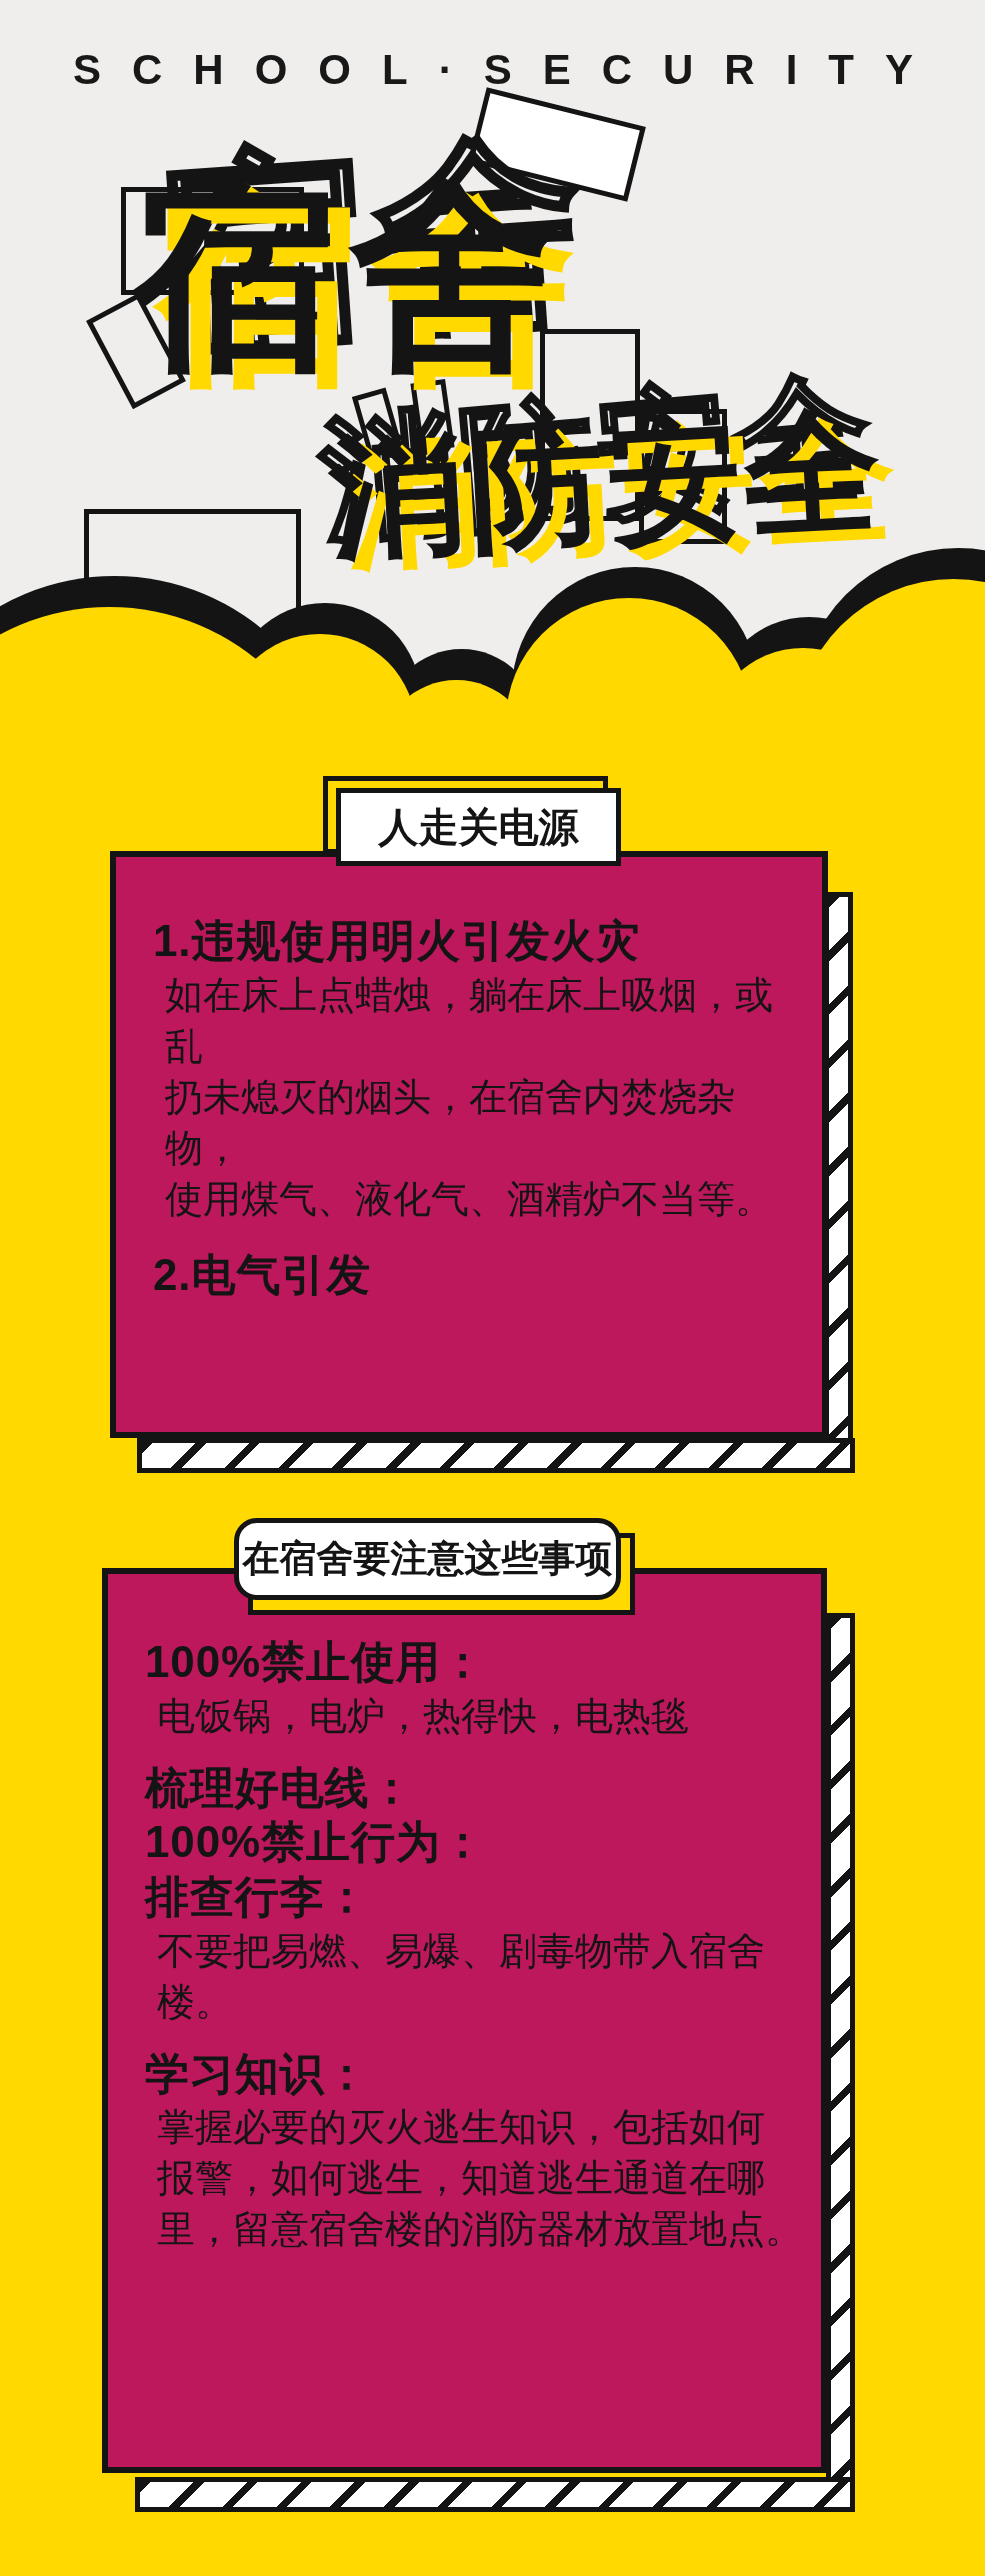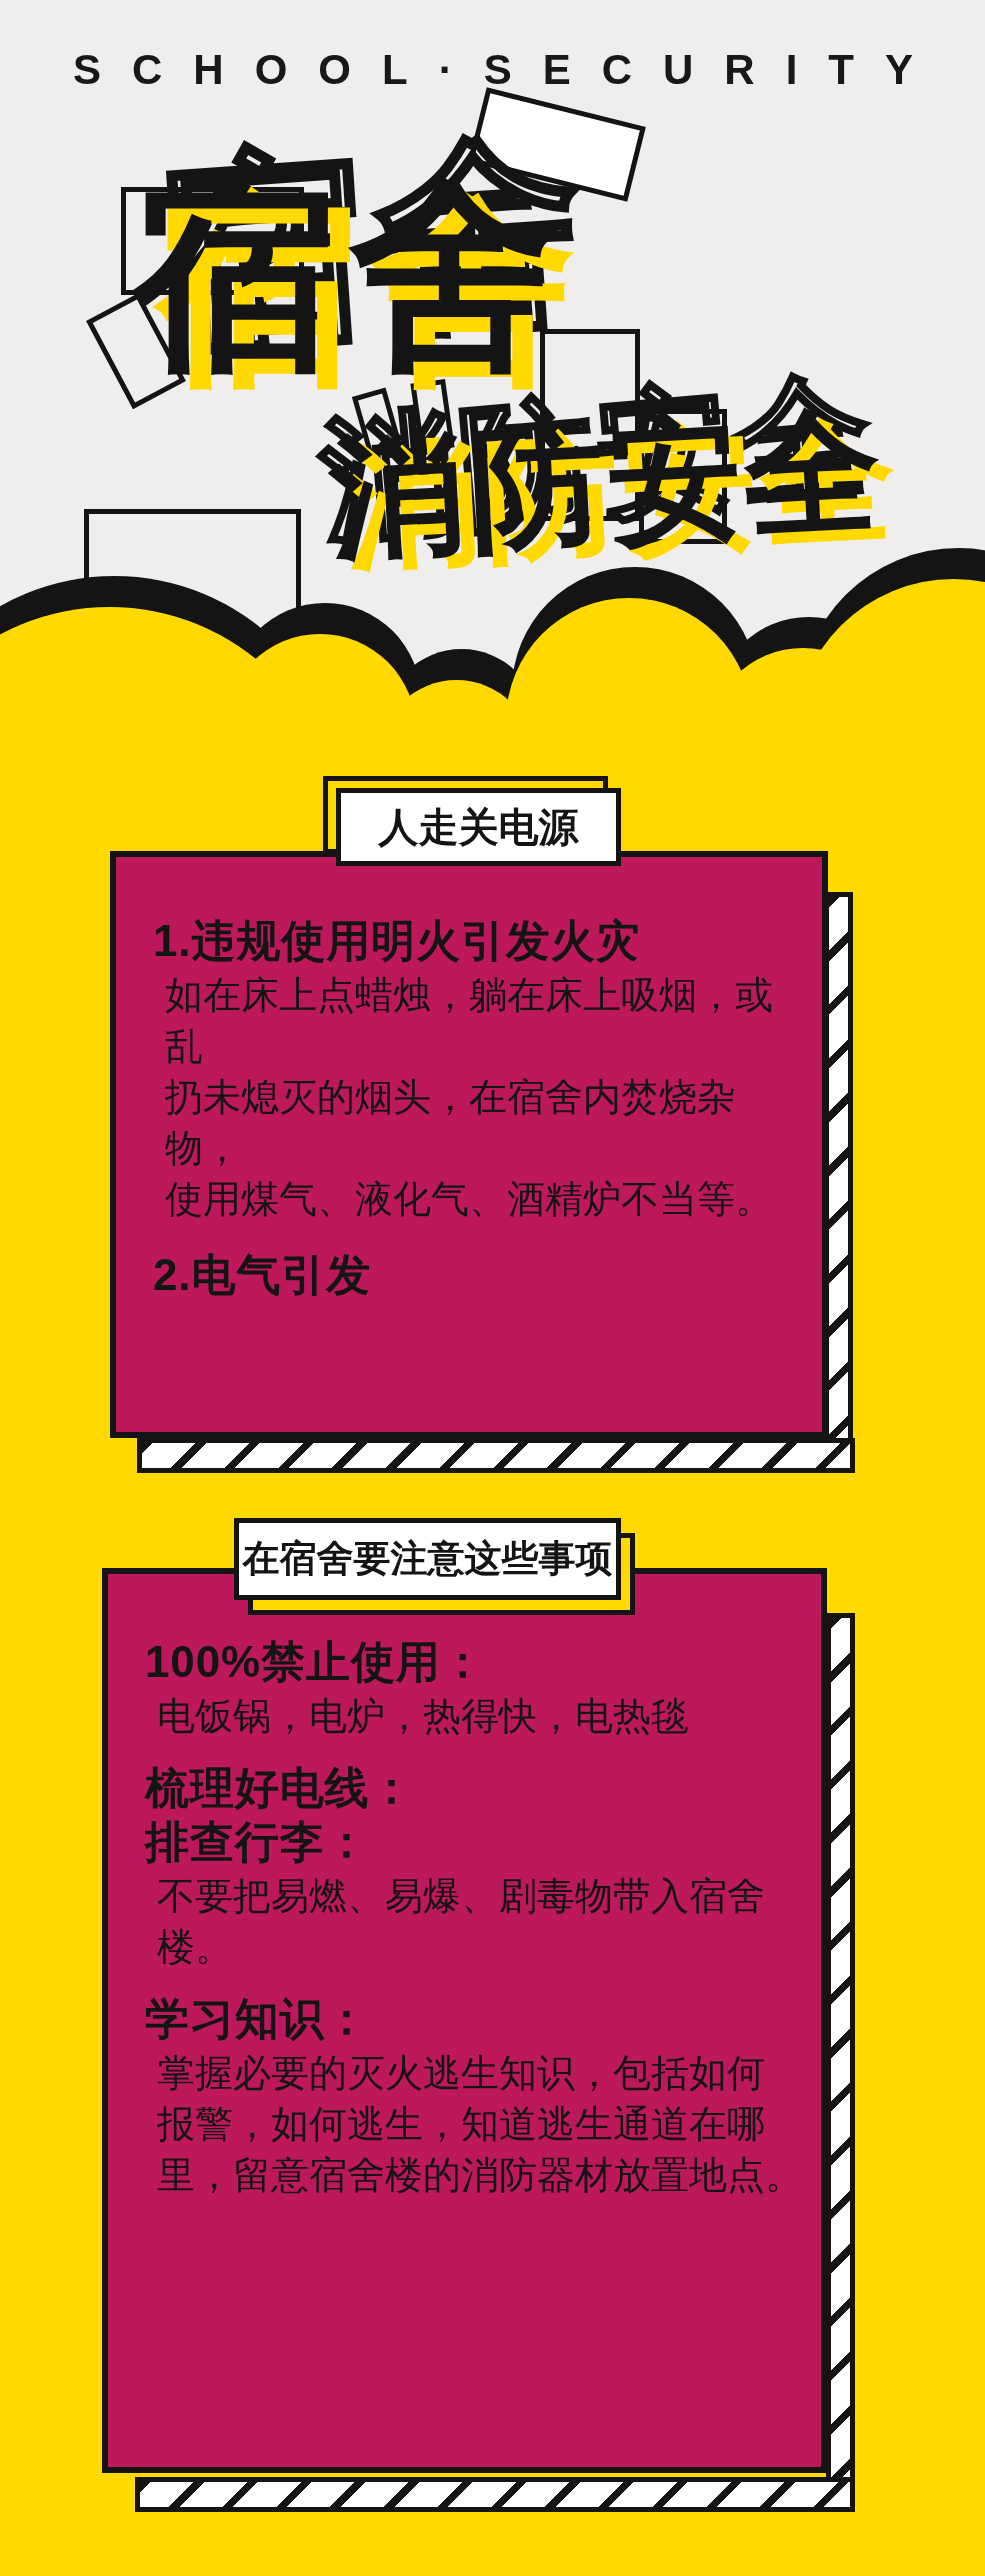--- a/index.html
+++ b/index.html
@@ -161,24 +161,25 @@
 <div class="sheet-header hdr1" style="left:336px;top:788px;width:285px;height:78px;">人走关电源</div>
 
 <div class="hatch" style="left:826px;top:1613px;width:29px;height:898px;"></div>
 <div class="hatch" style="left:135px;top:2477px;width:720px;height:35px;"></div>
 
 <div class="sheet card2" style="left:102px;top:1568px;width:725px;height:905px;">
   <div class="card-body">
     <p class="sec-h">100%禁止使用：</p>
     <p class="sec-b">电饭锅，电炉，热得快，电热毯</p>
     <p class="sec-h">梳理好电线：</p>
+    <p class="sec-h">100%禁止行为：</p>
     <p class="sec-h">排查行李：</p>
     <p class="sec-b">不要把易燃、易爆、剧毒物带入宿舍
 楼。</p>
     <p class="sec-h">学习知识：</p>
     <p class="sec-b">掌握必要的灭火逃生知识，包括如何
 报警，如何逃生，知道逃生通道在哪
 里，留意宿舍楼的消防器材放置地点。</p>
   </div>
 </div>
 <div class="sheet-header-back" style="left:248px;top:1533px;width:387px;height:82px;"></div>
-<div class="sheet-header hdr2" style="left:234px;top:1518px;width:387px;height:82px;">在宿舍要注意这些事项</div>
+<div class="sheet-header hdr2" style="left:234px;top:1518px;width:387px;height:82px;border-radius:23px;">在宿舍要注意这些事项</div>
 
 
 </body></html>

